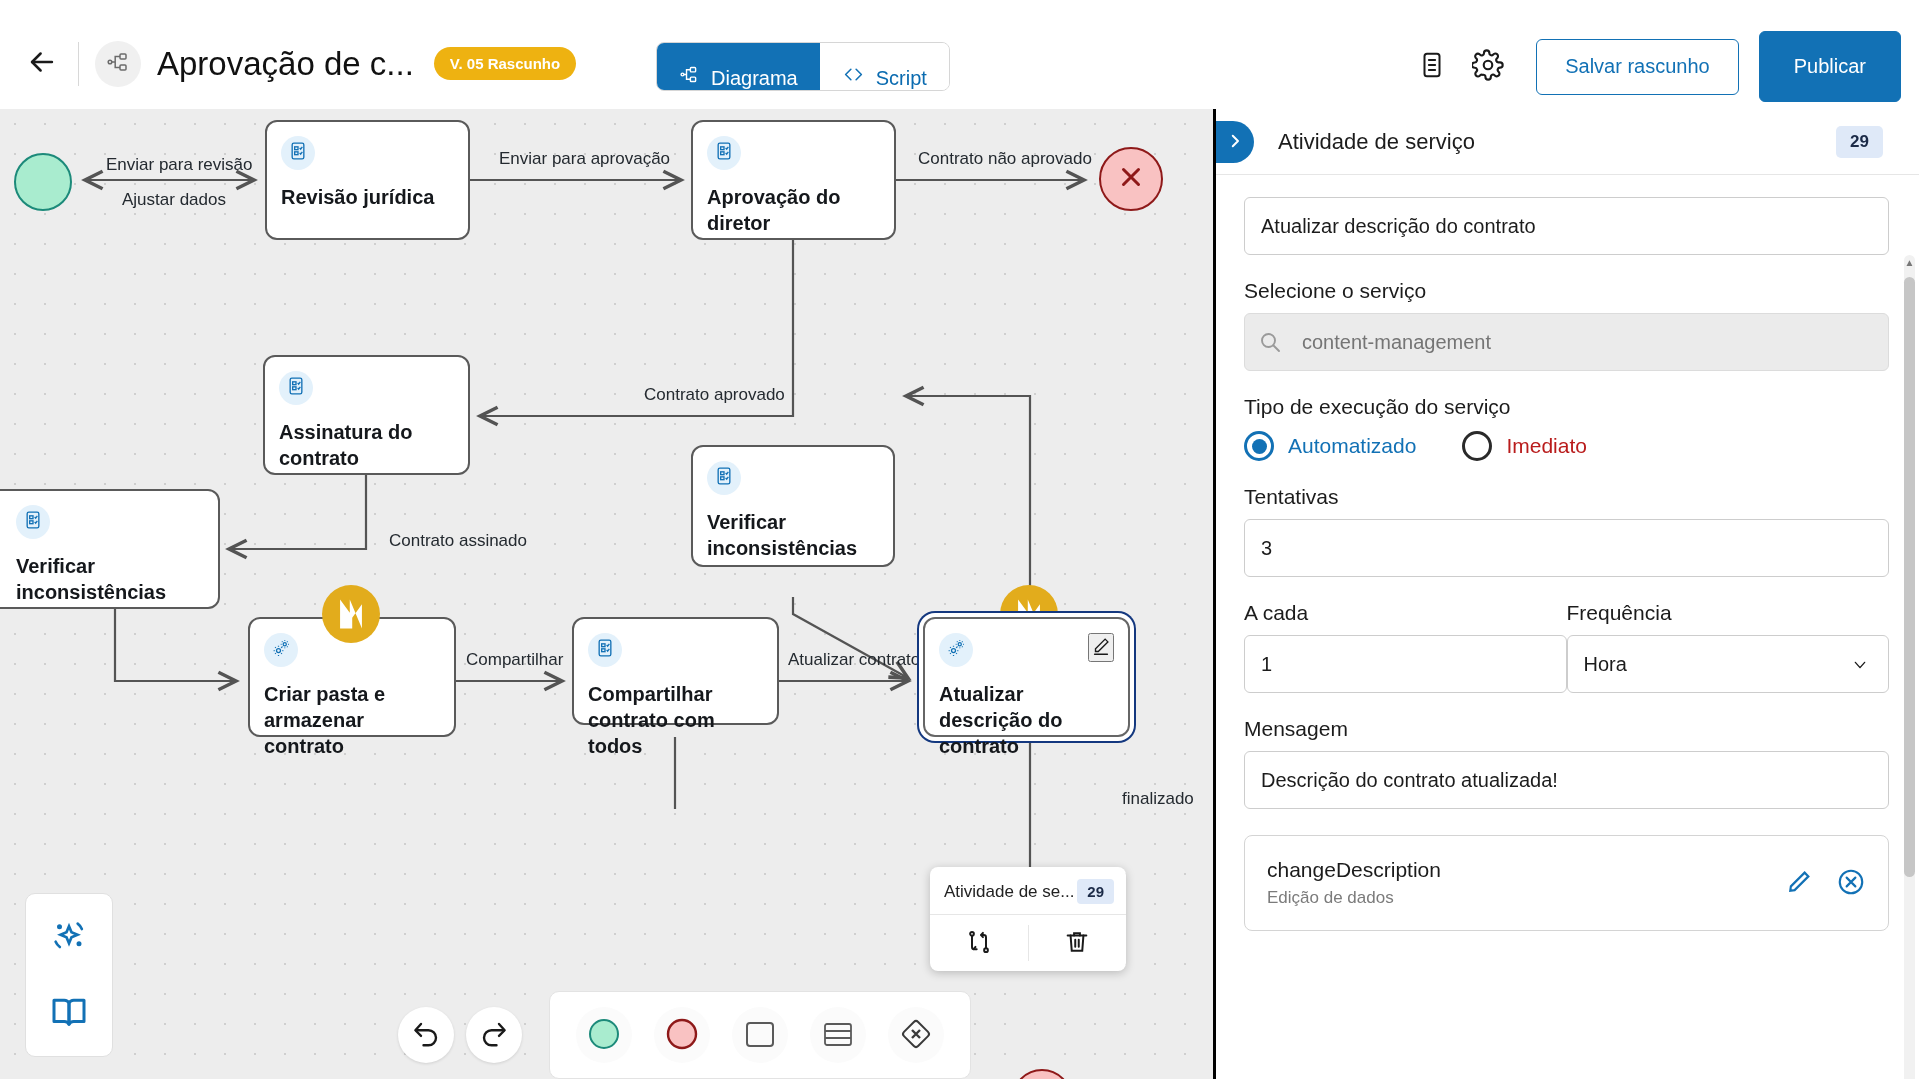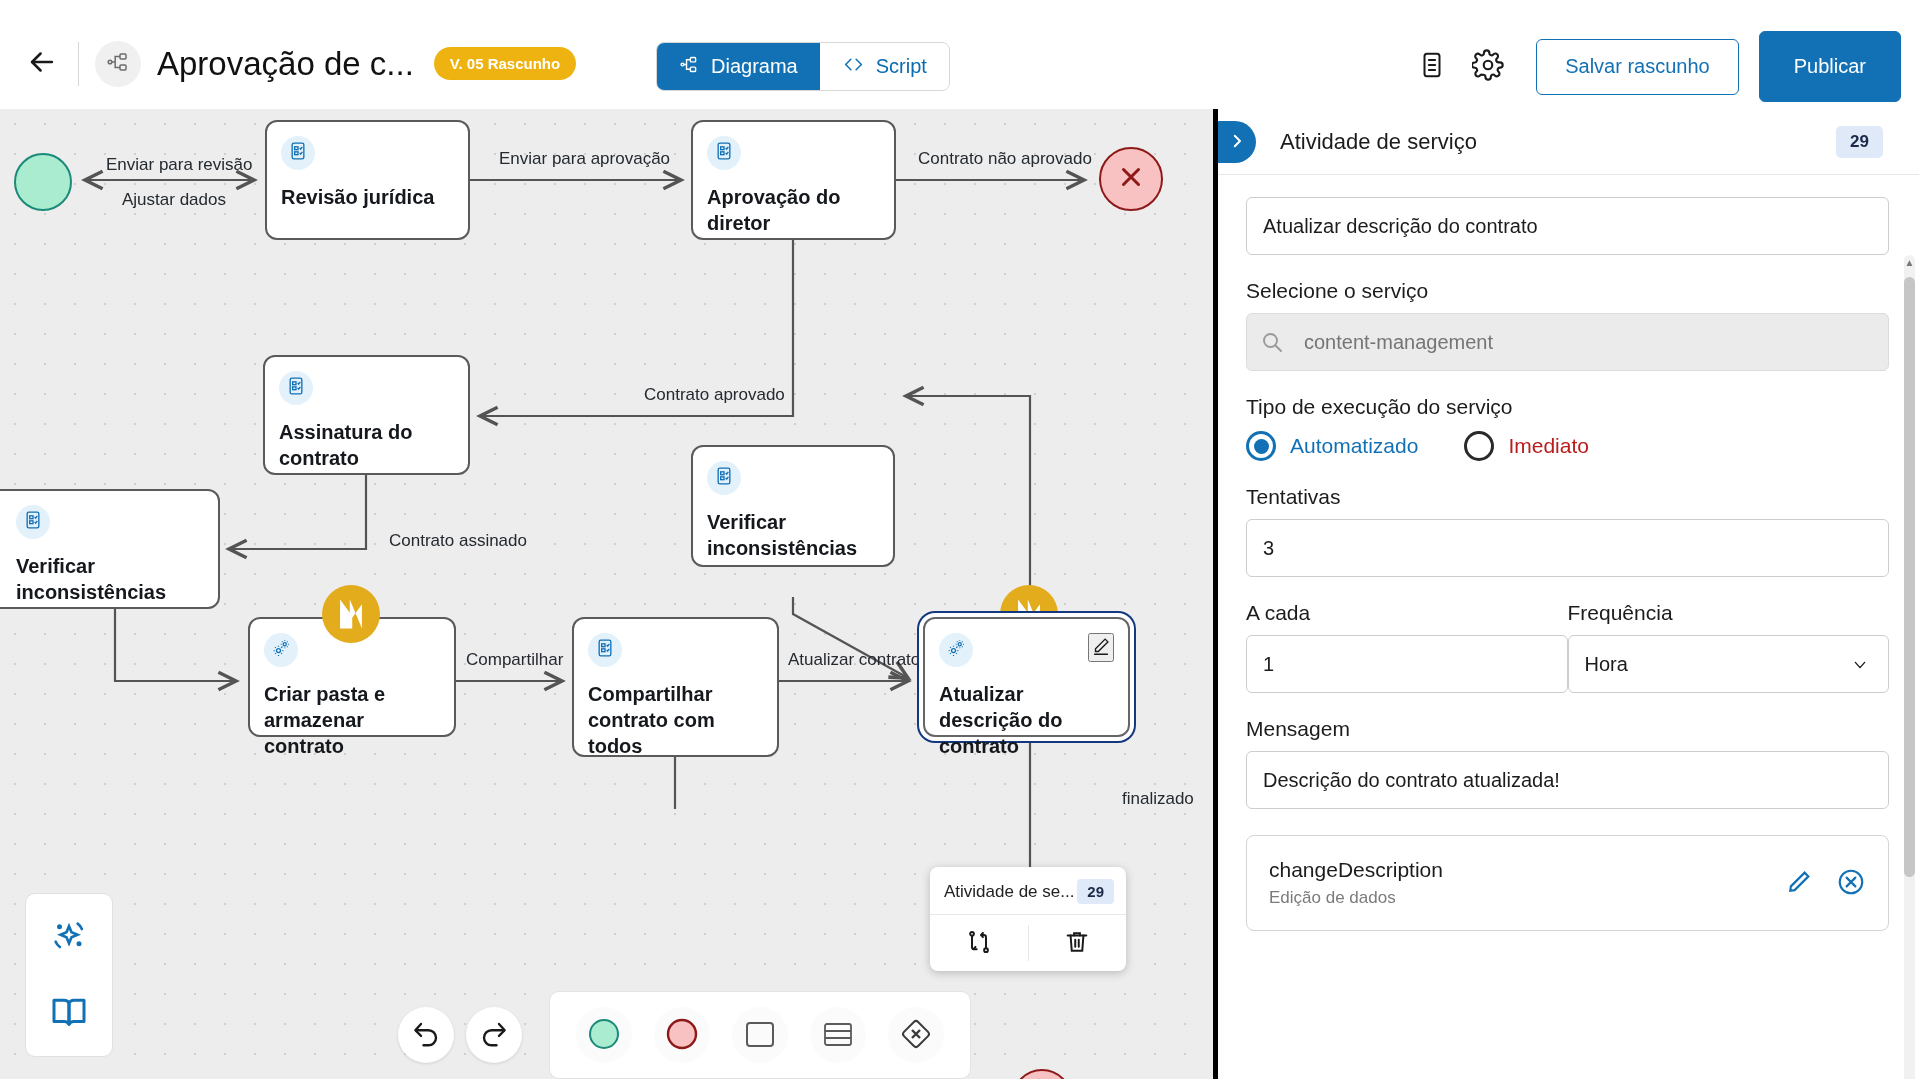--- a/index.html
+++ b/index.html
@@ -42,21 +42,21 @@
     font-size: 15px; font-weight: 700;
     padding: 8px 16px; border-radius: 20px;
     white-space: nowrap;
   }
   .tab-group {
     position: absolute; left: 656px; top: 30px;
     display: flex; border: 1px solid #d6d6d6; border-radius: 8px;
     overflow: hidden; background: #fff; height: 49px;
   }
   .tab {
-    display: flex; align-items: center; gap: 11px;
+    display: flex; align-items: flex-end; gap: 11px;
     padding: 0 22px; font-size: 20px; cursor: pointer;
     color: #0a6bb0; background: #fff; border: none; height: 100%;
   }
   .tab.active { background: #1271b5; color: #ffffff; }
   .hdr-right {
     position: absolute; right: 18px; top: 0; height: 109px;
     display: flex; align-items: center; gap: 0;
   }
   .icon-btn {
     width: 56px; height: 56px; background: none; border: none;
@@ -193,21 +193,21 @@
     display: flex; flex-direction: column; align-items: center; gap: 32px;
     z-index: 12;
   }
   .lt-btn { cursor: pointer; background: none; border: none; display:flex; }
 
   
   .panel {
     position: absolute; top: 109px; right: 0;
     width: 706px; height: 970px;
     background: #ffffff;
-    border-left: 5px solid #000000;
+    border-left: 3px solid #000000;
   }
   .panel-head {
     height: 66px; display: flex; align-items: center;
     border-bottom: 1px solid #e6e6e6; position: relative;
   }
   .panel-collapse {
     position: absolute; left: 0px; top: 12px;
     width: 38px; height: 42px;
     background: #1271b5; border: none;
     border-top-right-radius: 22px; border-bottom-right-radius: 22px;
@@ -478,21 +478,21 @@
           <circle cx="9" cy="15" r="2.4"></circle>
           <path d="M9 10.4v-1.2M9 21.6v-1.2M4.4 15H3.2M14.8 15h-1.2M5.8 11.8l-.9-.9M13.1 19.1l-.9-.9M5.8 18.2l-.9.9M13.1 10.9l-.9.9"></path>
           <circle cx="16.5" cy="7.5" r="1.9"></circle>
           <path d="M16.5 3.6v-.9M16.5 12.3v-.9M12.6 7.5h-.9M21.3 7.5h-.9M13.8 4.8l-.7-.7M19.9 10.9l-.7-.7M13.8 10.2l-.7.7M19.9 4.1l-.7.7"></path>
         </svg>
       </span>
     </div>
     <div class="node-label">Criar pasta e armazenar contrato</div>
   </div>
 
-  <div class="node" style="left:572px; top:508px; width:207px; height:140px;">
+  <div class="node" style="left:572px; top:508px; width:207px; height:108px;">
     <div class="node-icon">
       <span>
         <svg width="20" height="20" viewBox="0 0 24 24" fill="none" stroke="#1271b5" stroke-width="1.6">
           <rect x="5" y="2.5" width="14" height="19" rx="2"></rect>
           <rect x="8" y="7" width="4" height="3.4"></rect>
             <path d="M14 8.3l1.2 1.4 2-2.6"></path>
           <rect x="8" y="13" width="4" height="3.4"></rect>
             <path d="M14 14.3l1.2 1.4 2-2.6"></path>
         </svg>
       </span>

